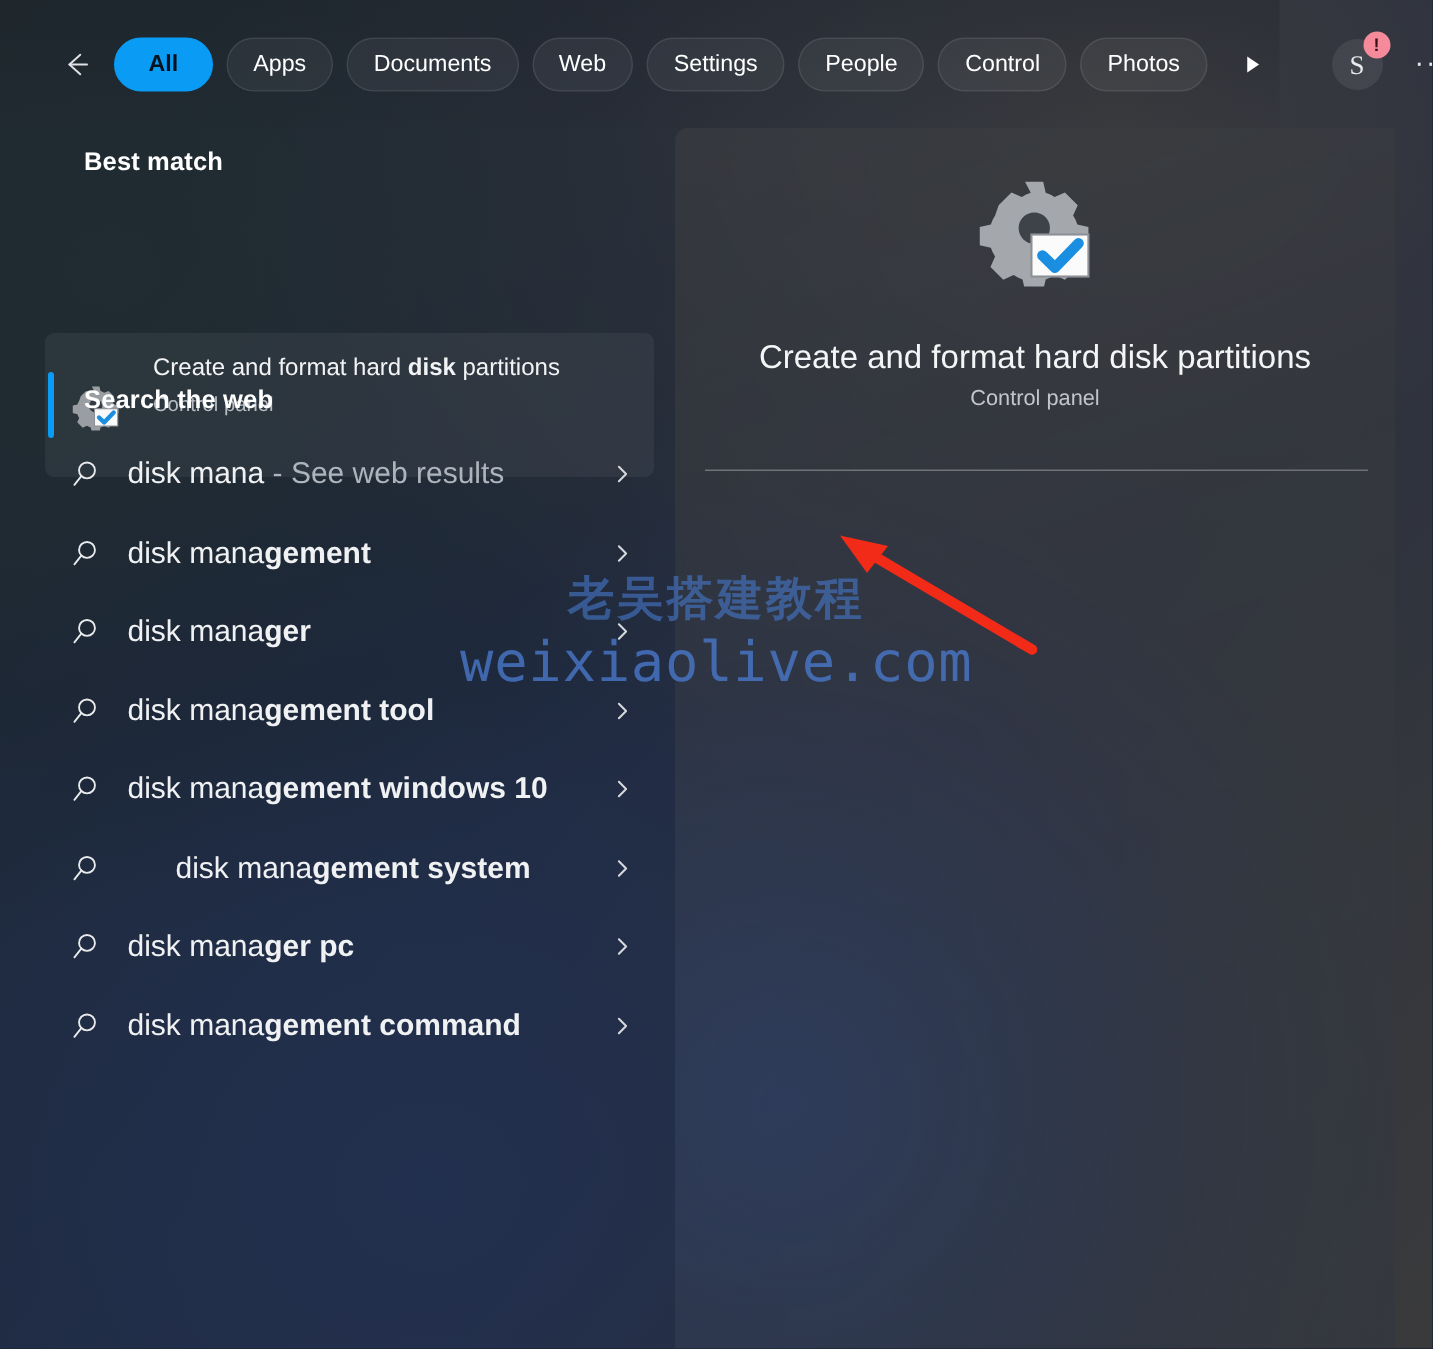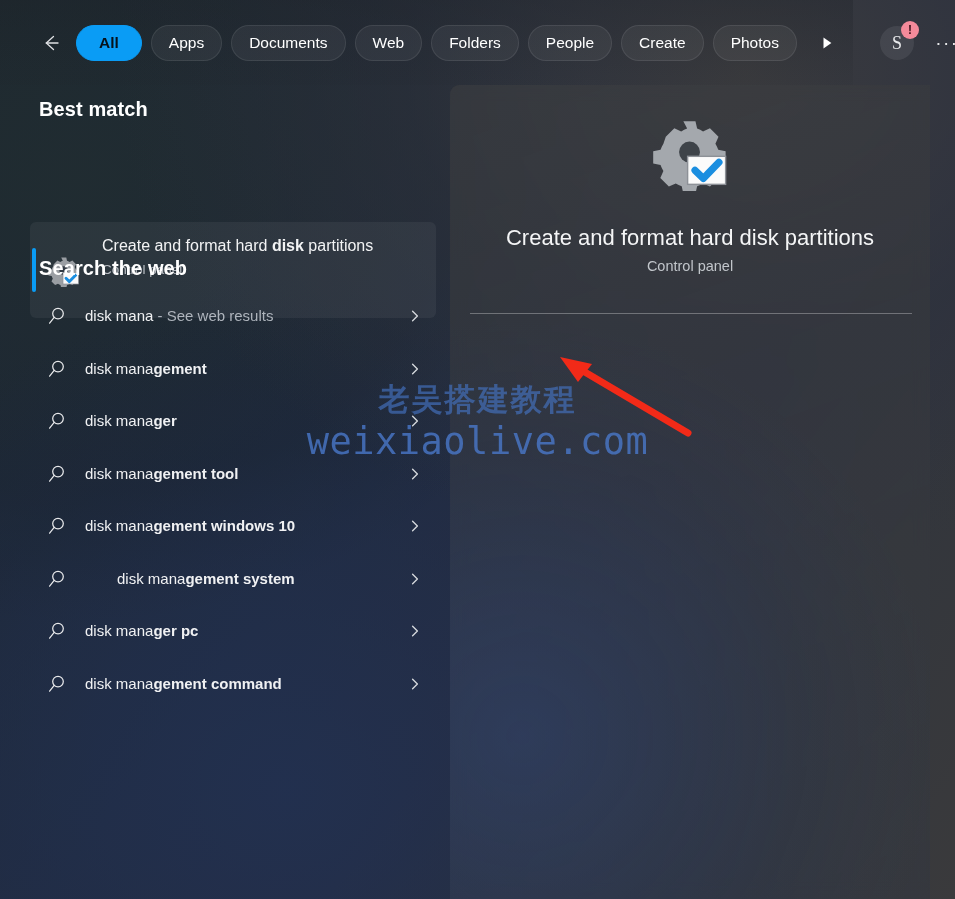--- a/index.html
+++ b/index.html
@@ -84,22 +84,22 @@
     width:30px; height:30px; margin-left:18px;
     display:flex; align-items:center; justify-content:center;
     color:#e7e8ea; font-size:19px; letter-spacing:1.5px;
     flex:0 0 auto;
   }
 
   
   #left-col { position:absolute; left:0; top:85px; width:450px; height:814px; }
 
   .section-head {
-    position:absolute; left:39px;
-    font-size:20px; font-weight:700; color:#ffffff;
+    position:absolute; left:56px;
+    font-size:17px; font-weight:700; color:#ffffff;
     letter-spacing:0.1px;
   }
   #head-best { top:13px; }
   #head-web  { top:172px; }
 
   #best-card {
     position:absolute; left:30px; top:137px;
     width:406px; height:96px;
     background:rgba(255,255,255,0.055);
     border-radius:6px;
@@ -123,21 +123,21 @@
   }
 
   
   .srow {
     position:absolute; left:30px; width:406px; height:44px;
     display:flex; align-items:center;
   }
   .srow .mag { width:22px; height:22px; margin-left:16px; flex:0 0 auto; }
   .srow .label {
     margin-left:17px;
-    font-size:15px; color:#f0f1f3; line-height:20px;
+    font-size:20px; color:#f0f1f3; line-height:20px;
     white-space:nowrap;
   }
   .srow .label b { font-weight:700; }
   .srow .label .dim { color:#aeb4bc; font-weight:400; }
   .srow .chev {
     position:absolute; right:13px; top:50%;
     transform:translateY(-50%);
     width:16px; height:16px;
   }
 
@@ -216,23 +216,23 @@
       <svg width="22" height="22" viewBox="0 0 22 22">
         <path d="M13.5 4.5 L6.3 11 L13.5 17.5" fill="none" stroke="#dfe1e4" stroke-width="1.3" stroke-linecap="round" stroke-linejoin="round"></path>
         <line x1="6.3" y1="11" x2="18" y2="11" stroke="#dfe1e4" stroke-width="1.3" stroke-linecap="round"></line>
       </svg>
     </div>
 
     <div class="pill active">All</div>
     <div class="pill">Apps</div>
     <div class="pill">Documents</div>
     <div class="pill">Web</div>
-    <div class="pill">Folders</div>
+    <div class="pill">Settings</div>
     <div class="pill">People</div>
-    <div class="pill">Create</div>
+    <div class="pill">Control</div>
     <div class="pill">Photos</div>
 
     <div id="play-btn">
       <svg width="16" height="16" viewBox="0 0 16 16">
         <path d="M4.5 2.6 L12.4 8 L4.5 13.4 Z" fill="#ffffff"></path>
       </svg>
     </div>
 
     <div id="account">
       <span class="letter">S</span>

